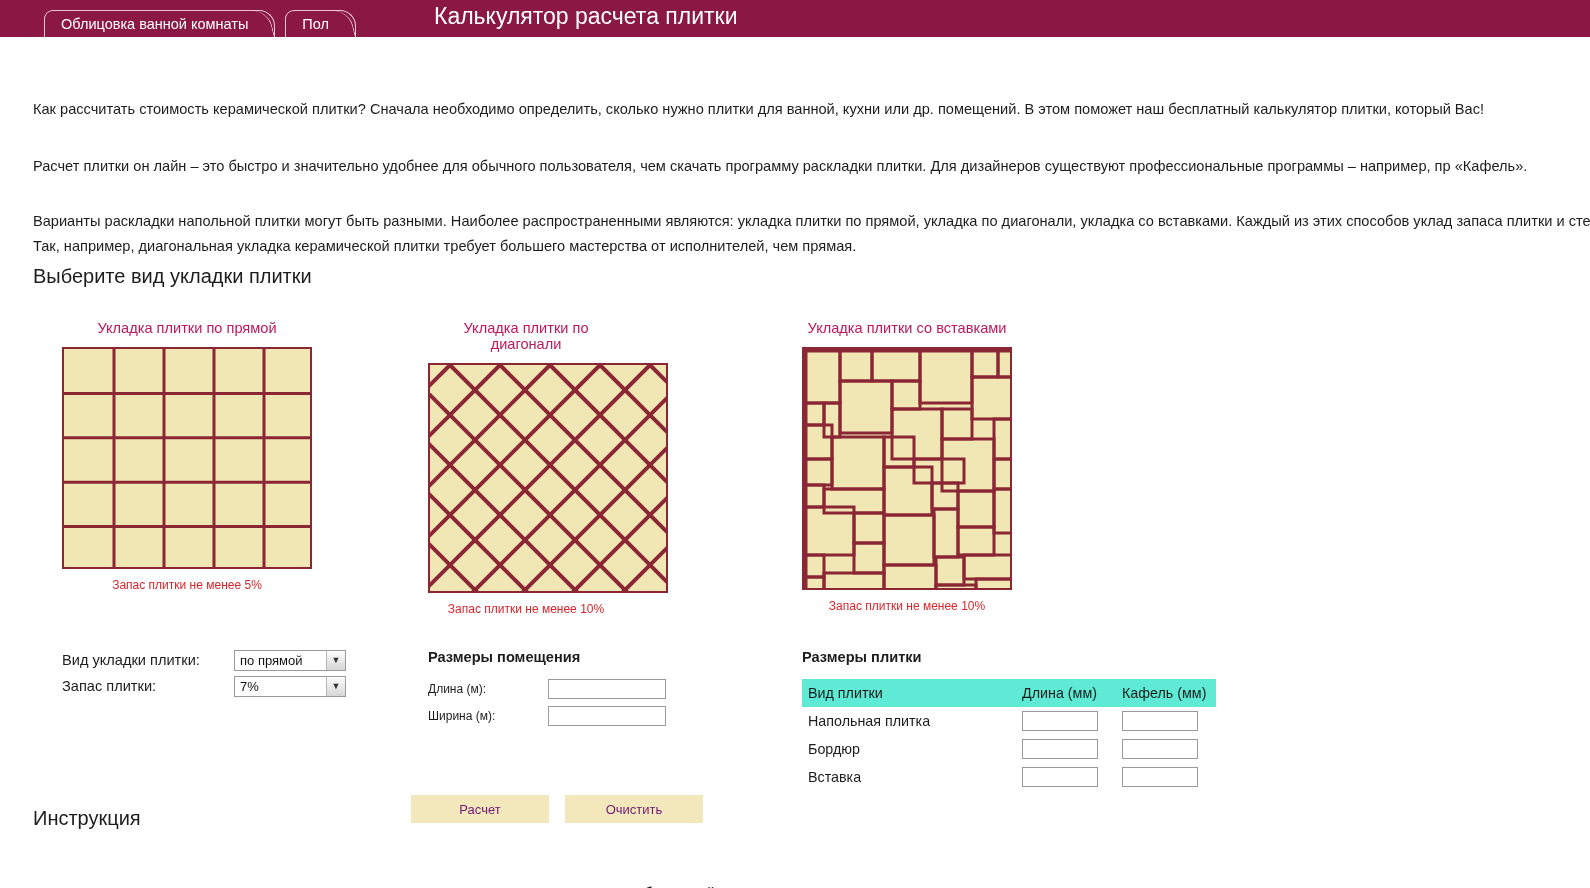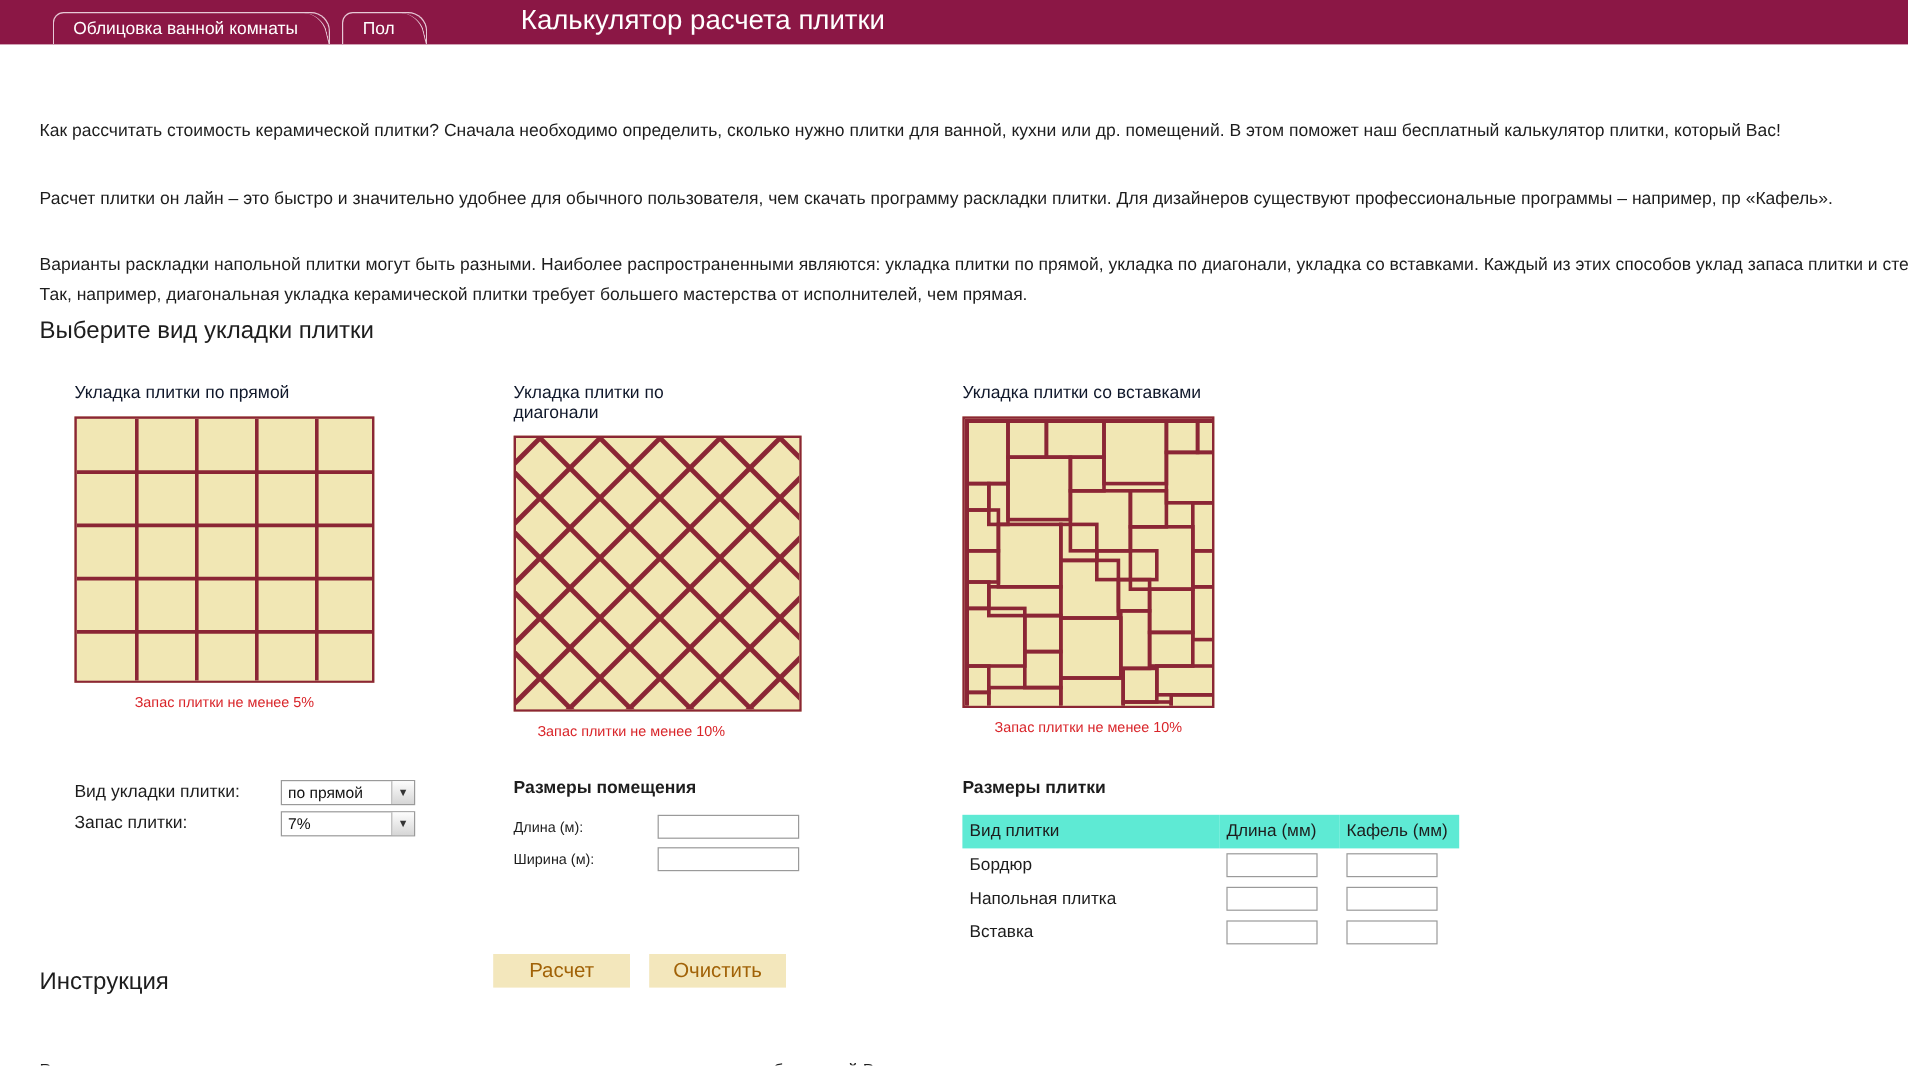--- a/index.html
+++ b/index.html
@@ -91,22 +91,23 @@
   .instr-text {
     position: absolute;
     left: 33px; top: 848px;
     font-size: 14.6px;
     color: #1d1d1d;
   }
 
   
   .panel { position: absolute; }
   .panel-title {
+    text-align: center;
     font-size: 14.6px;
-    color: #0f172a;
+    color: #be185d;
     margin-bottom: 11px;
   }
   .panel-note {
     text-align: center;
     font-size: 12px;
     color: #d9252a;
     margin-top: 9px;
   }
   .pattern-box {
     border: 2px solid #8B2635;
@@ -186,25 +187,25 @@
     background: #fff;
     box-sizing: border-box;
     font-size: 13px;
     padding: 0 3px;
     font-family: "Liberation Sans", sans-serif;
   }
 
   
   .btn-bar { position: absolute; left: 411px; top: 758px; display: flex; gap: 16px; }
   .btn {
-    width: 114px; height: 28px;
+    width: 138px; height: 28px;
     background: #F3E7BC;
     border: none;
-    font-size: 17px;
-    color: #a16207;
+    font-size: 13px;
+    color: #701a75;
     cursor: pointer;
     font-family: "Liberation Sans", sans-serif;
   }
 </style>
 </head>
 <body>
 
 <div class="header">
   <div class="tabs">
     <div class="tab">
@@ -372,28 +373,28 @@
     <table class="tile-table">
       <thead>
         <tr>
           <th class="c1">Вид плитки</th>
           <th class="c2">Длина (мм)</th>
           <th class="c3">Кафель (мм)</th>
         </tr>
       </thead>
       <tbody>
         <tr>
-          <td>Бордюр</td>
+          <td>Напольная плитка</td>
           <td>
             <input class="cellin" type="text" value="" style=""></td>
           <td>
             <input class="cellin" type="text" value="" style=""></td>
         </tr>
         <tr>
-          <td>Напольная плитка</td>
+          <td>Бордюр</td>
           <td>
             <input class="cellin" type="text" value="" style=""></td>
           <td>
             <input class="cellin" type="text" value="" style=""></td>
         </tr>
         <tr>
           <td>Вставка</td>
           <td>
             <input class="cellin" type="text" value="" style=""></td>
           <td>

